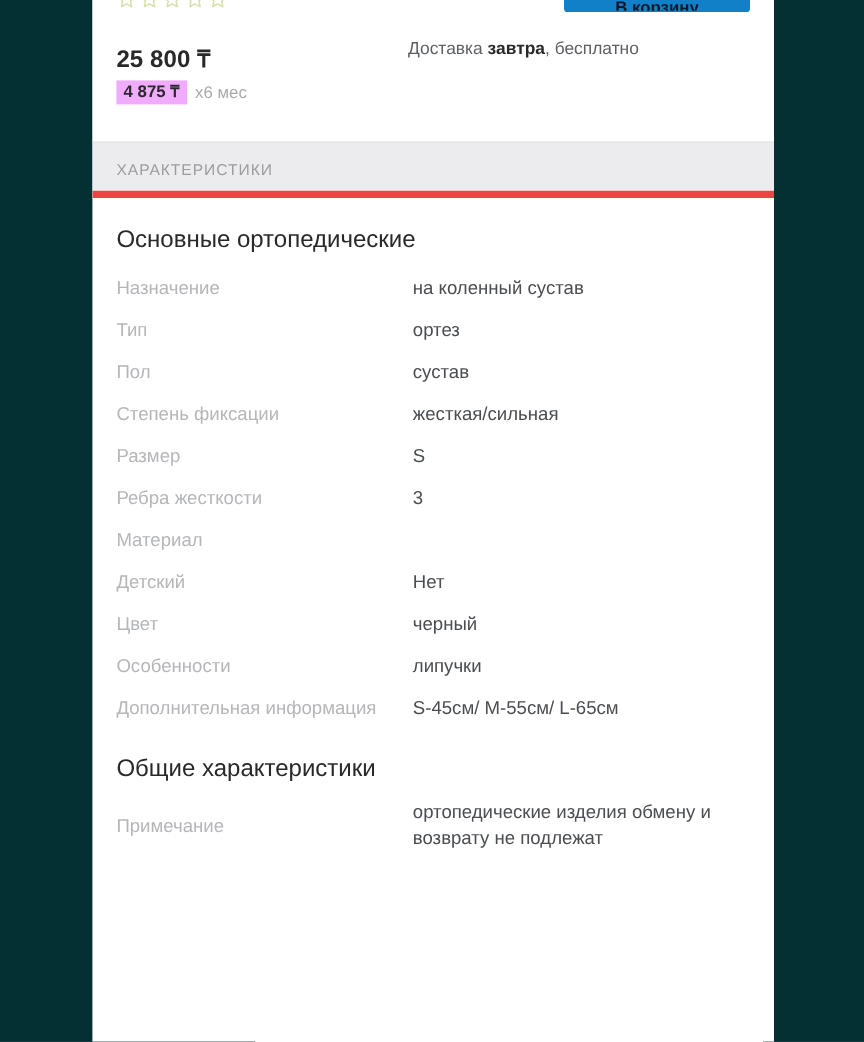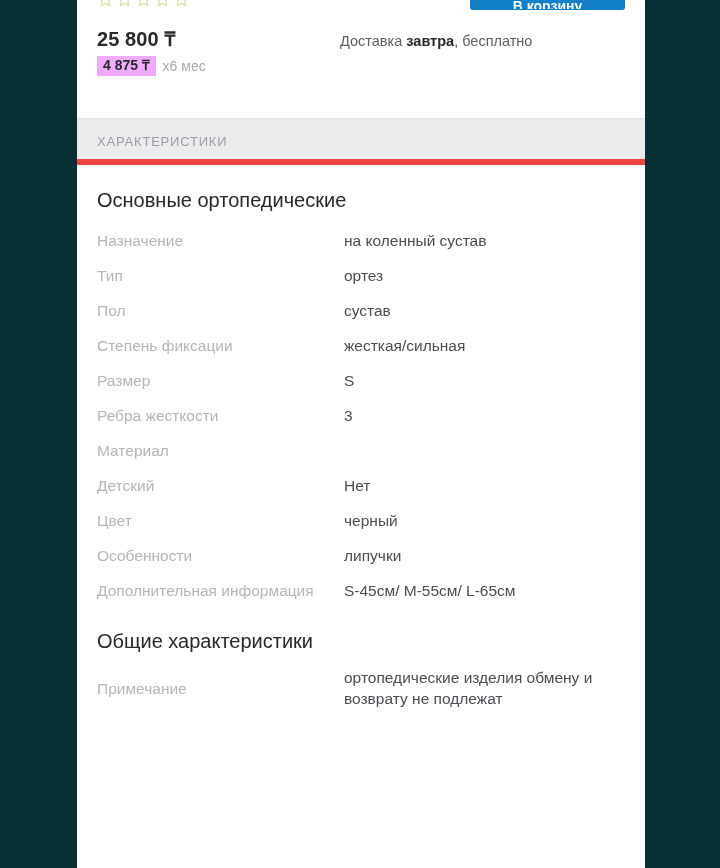--- a/index.html
+++ b/index.html
@@ -65,32 +65,32 @@
     background: #1180c8;
     border-radius: 3px;
     display: flex;
     align-items: flex-end;
     justify-content: center;
     padding-bottom: 1px;
     box-sizing: border-box;
   }
   .cta-label {
     font-size: 14px;
-    color: #ffffff;
+    color: #0f172a;
     font-weight: bold;
     line-height: 12px;
     white-space: nowrap;
     overflow: hidden;
     height: 9px;
   }
 
   .price-block {
     position: absolute;
     left: 20px;
-    top: 27px;
+    top: 38px;
   }
   .price-main {
     font-size: 20px;
     font-weight: bold;
     color: #29292b;
     letter-spacing: .1px;
     line-height: 24px;
     white-space: nowrap;
   }
   .credit-row {

